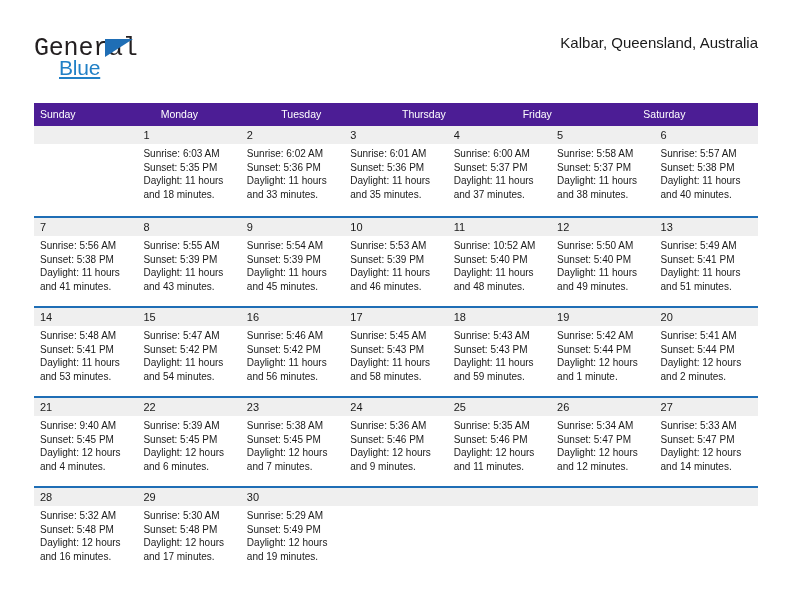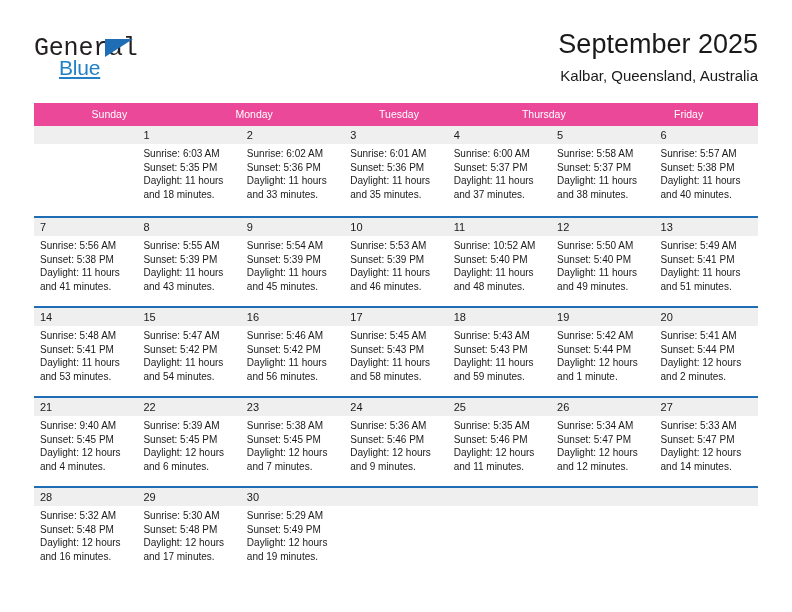--- a/index.html
+++ b/index.html
@@ -90,22 +90,21 @@
 
   
   .calendar {
     position: absolute;
     left: 34px;
     top: 103px;
     width: 724px;
   }
   .weekday-row {
     display: flex;
-    background: #ec4899;
-    text-align: center;
+    background: #4c1d95;
   }
   .weekday {
     flex: 1 1 0;
     box-sizing: border-box;
     padding: 4px 0 5px 6px;
     font-size: 10.5px;
     line-height: 14px;
     color: #ffffff;
   }
 
@@ -150,34 +149,34 @@
 
   <div class="header">
 
     <div class="brand">
       <span class="brand-general">General</span>
       <span class="brand-tri"></span>
       <span class="brand-blue">Blue</span>
     </div>
 
     <div class="titles">
-      <h1 class="cal-title">September 2025</h1>
       <h2 class="cal-subtitle">Kalbar, Queensland, Australia</h2>
     </div>
 
   </div>
 
   <div class="calendar">
 
     <div class="weekday-row">
       <div class="weekday">Sunday</div>
       <div class="weekday">Monday</div>
       <div class="weekday">Tuesday</div>
       <div class="weekday">Thursday</div>
       <div class="weekday">Friday</div>
+      <div class="weekday">Saturday</div>
     </div>
 
     <div class="week first">
       <div class="daycell empty">
         <div class="numband"></div>
         <div class="body">
           <div></div>
           <div></div>
           <div></div>
           <div></div>

